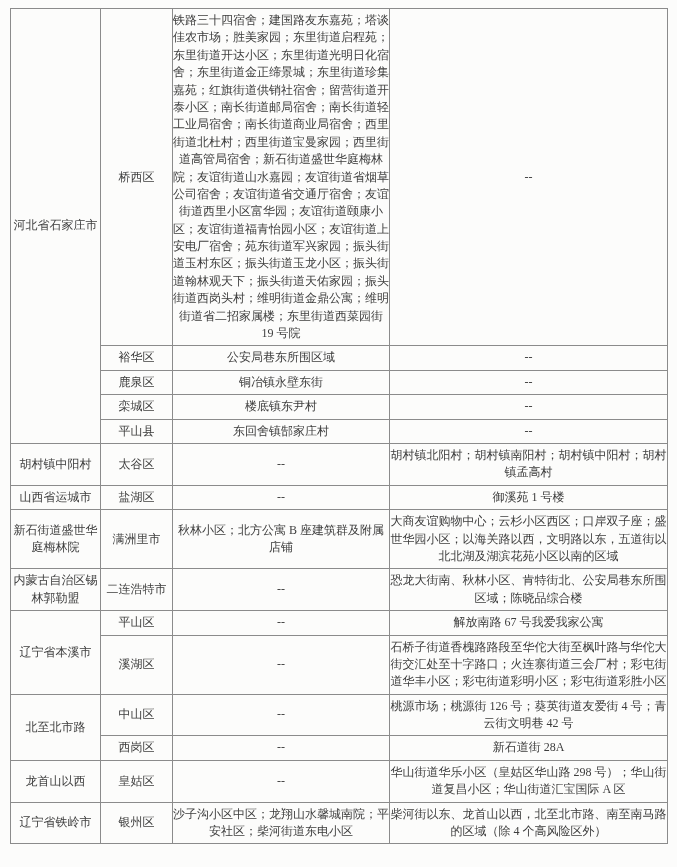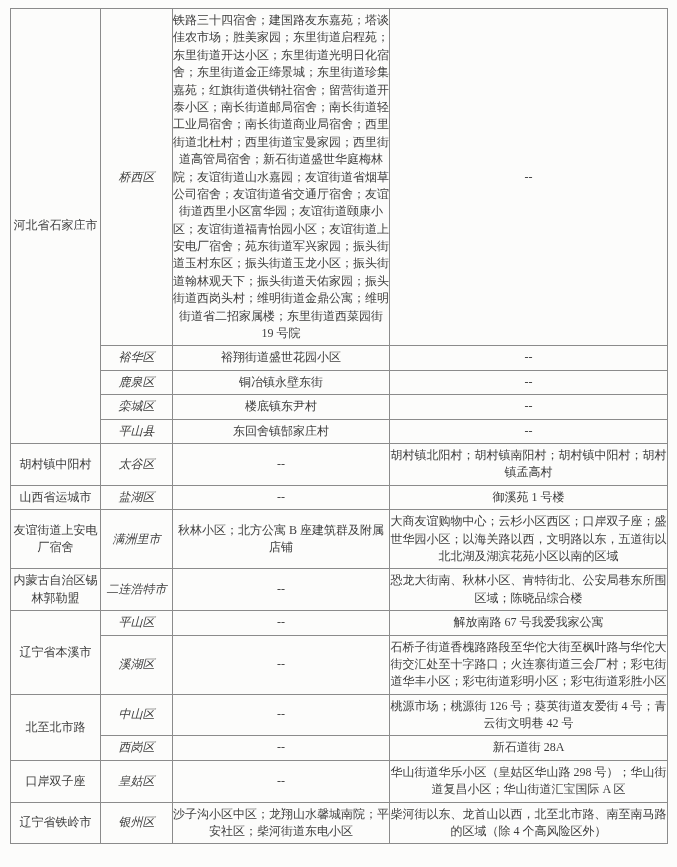--- a/index.html
+++ b/index.html
@@ -32,21 +32,20 @@
     padding: 3px 0;
     text-align: center;
     word-break: break-word;
   }
   td.cell-province {
     width: 90px;
     line-height: 1.8;
   }
   td.cell-district {
     width: 72px;
-    font-style: italic;
   }
   td.cell-list-a {
     width: 217px;
     text-align: justify;
     text-align-last: center;
   }
   td.cell-list-b {
     width: 278px;
     text-align: justify;
     text-align-last: center;
@@ -65,21 +64,21 @@
     </colgroup>
     <tbody id="table-body">
         <tr>
           <td class="cell-province" rowspan="5">河北省石家庄市</td>
           <td class="cell-district">桥西区</td>
           <td class="cell-list-a">铁路三十四宿舍；建国路友东嘉苑；塔谈佳农市场；胜美家园；东里街道启程苑；东里街道开达小区；东里街道光明日化宿舍；东里街道金正缔景城；东里街道珍集嘉苑；红旗街道供销社宿舍；留营街道开泰小区；南长街道邮局宿舍；南长街道轻工业局宿舍；南长街道商业局宿舍；西里街道北杜村；西里街道宝曼家园；西里街道高管局宿舍；新石街道盛世华庭梅林院；友谊街道山水嘉园；友谊街道省烟草公司宿舍；友谊街道省交通厅宿舍；友谊街道西里小区富华园；友谊街道颐康小区；友谊街道福青怡园小区；友谊街道上安电厂宿舍；苑东街道军兴家园；振头街道玉村东区；振头街道玉龙小区；振头街道翰林观天下；振头街道天佑家园；振头街道西岗头村；维明街道金鼎公寓；维明街道省二招家属楼；东里街道西菜园街 19 号院</td>
           <td class="cell-list-b">--</td>
         </tr>
         <tr>
           <td class="cell-district">裕华区</td>
-          <td class="cell-list-a">裕翔街道盛世花园小区</td>
+          <td class="cell-list-a">公安局巷东所围区域</td>
           <td class="cell-list-b">--</td>
         </tr>
         <tr>
           <td class="cell-district">鹿泉区</td>
           <td class="cell-list-a">铜冶镇永壁东街</td>
           <td class="cell-list-b">--</td>
         </tr>
         <tr>
           <td class="cell-district">栾城区</td>
           <td class="cell-list-a">楼底镇东尹村</td>
@@ -96,21 +95,21 @@
           <td class="cell-list-a">--</td>
           <td class="cell-list-b">胡村镇北阳村；胡村镇南阳村；胡村镇中阳村；胡村镇孟高村</td>
         </tr>
         <tr>
           <td class="cell-province" rowspan="1">山西省运城市</td>
           <td class="cell-district">盐湖区</td>
           <td class="cell-list-a">--</td>
           <td class="cell-list-b">御溪苑 1 号楼</td>
         </tr>
         <tr>
-          <td class="cell-province" rowspan="1">友谊街道上安电厂宿舍</td>
+          <td class="cell-province" rowspan="1">新石街道盛世华庭梅林院</td>
           <td class="cell-district">满洲里市</td>
           <td class="cell-list-a">秋林小区；北方公寓 B 座建筑群及附属店铺</td>
           <td class="cell-list-b">大商友谊购物中心；云杉小区西区；口岸双子座；盛世华园小区；以海关路以西，文明路以东，五道街以北北湖及湖滨花苑小区以南的区域</td>
         </tr>
         <tr>
           <td class="cell-province" rowspan="1">内蒙古自治区锡林郭勒盟</td>
           <td class="cell-district">二连浩特市</td>
           <td class="cell-list-a">--</td>
           <td class="cell-list-b">恐龙大街南、秋林小区、肯特街北、公安局巷东所围区域；陈晓品综合楼</td>
         </tr>
@@ -130,21 +129,21 @@
           <td class="cell-district">中山区</td>
           <td class="cell-list-a">--</td>
           <td class="cell-list-b">桃源市场；桃源街 126 号；葵英街道友爱街 4 号；青云街文明巷 42 号</td>
         </tr>
         <tr>
           <td class="cell-district">西岗区</td>
           <td class="cell-list-a">--</td>
           <td class="cell-list-b">新石道街 28A</td>
         </tr>
         <tr>
-          <td class="cell-province" rowspan="1">口岸双子座</td>
+          <td class="cell-province" rowspan="1">龙首山以西</td>
           <td class="cell-district">皇姑区</td>
           <td class="cell-list-a">--</td>
           <td class="cell-list-b">华山街道华乐小区（皇姑区华山路 298 号）；华山街道复昌小区；华山街道汇宝国际 A 区</td>
         </tr>
         <tr>
           <td class="cell-province" rowspan="1">辽宁省铁岭市</td>
           <td class="cell-district">银州区</td>
           <td class="cell-list-a">沙子沟小区中区；龙翔山水馨城南院；平安社区；柴河街道东电小区</td>
           <td class="cell-list-b">柴河街以东、龙首山以西，北至北市路、南至南马路的区域（除 4 个高风险区外）</td>
         </tr>

